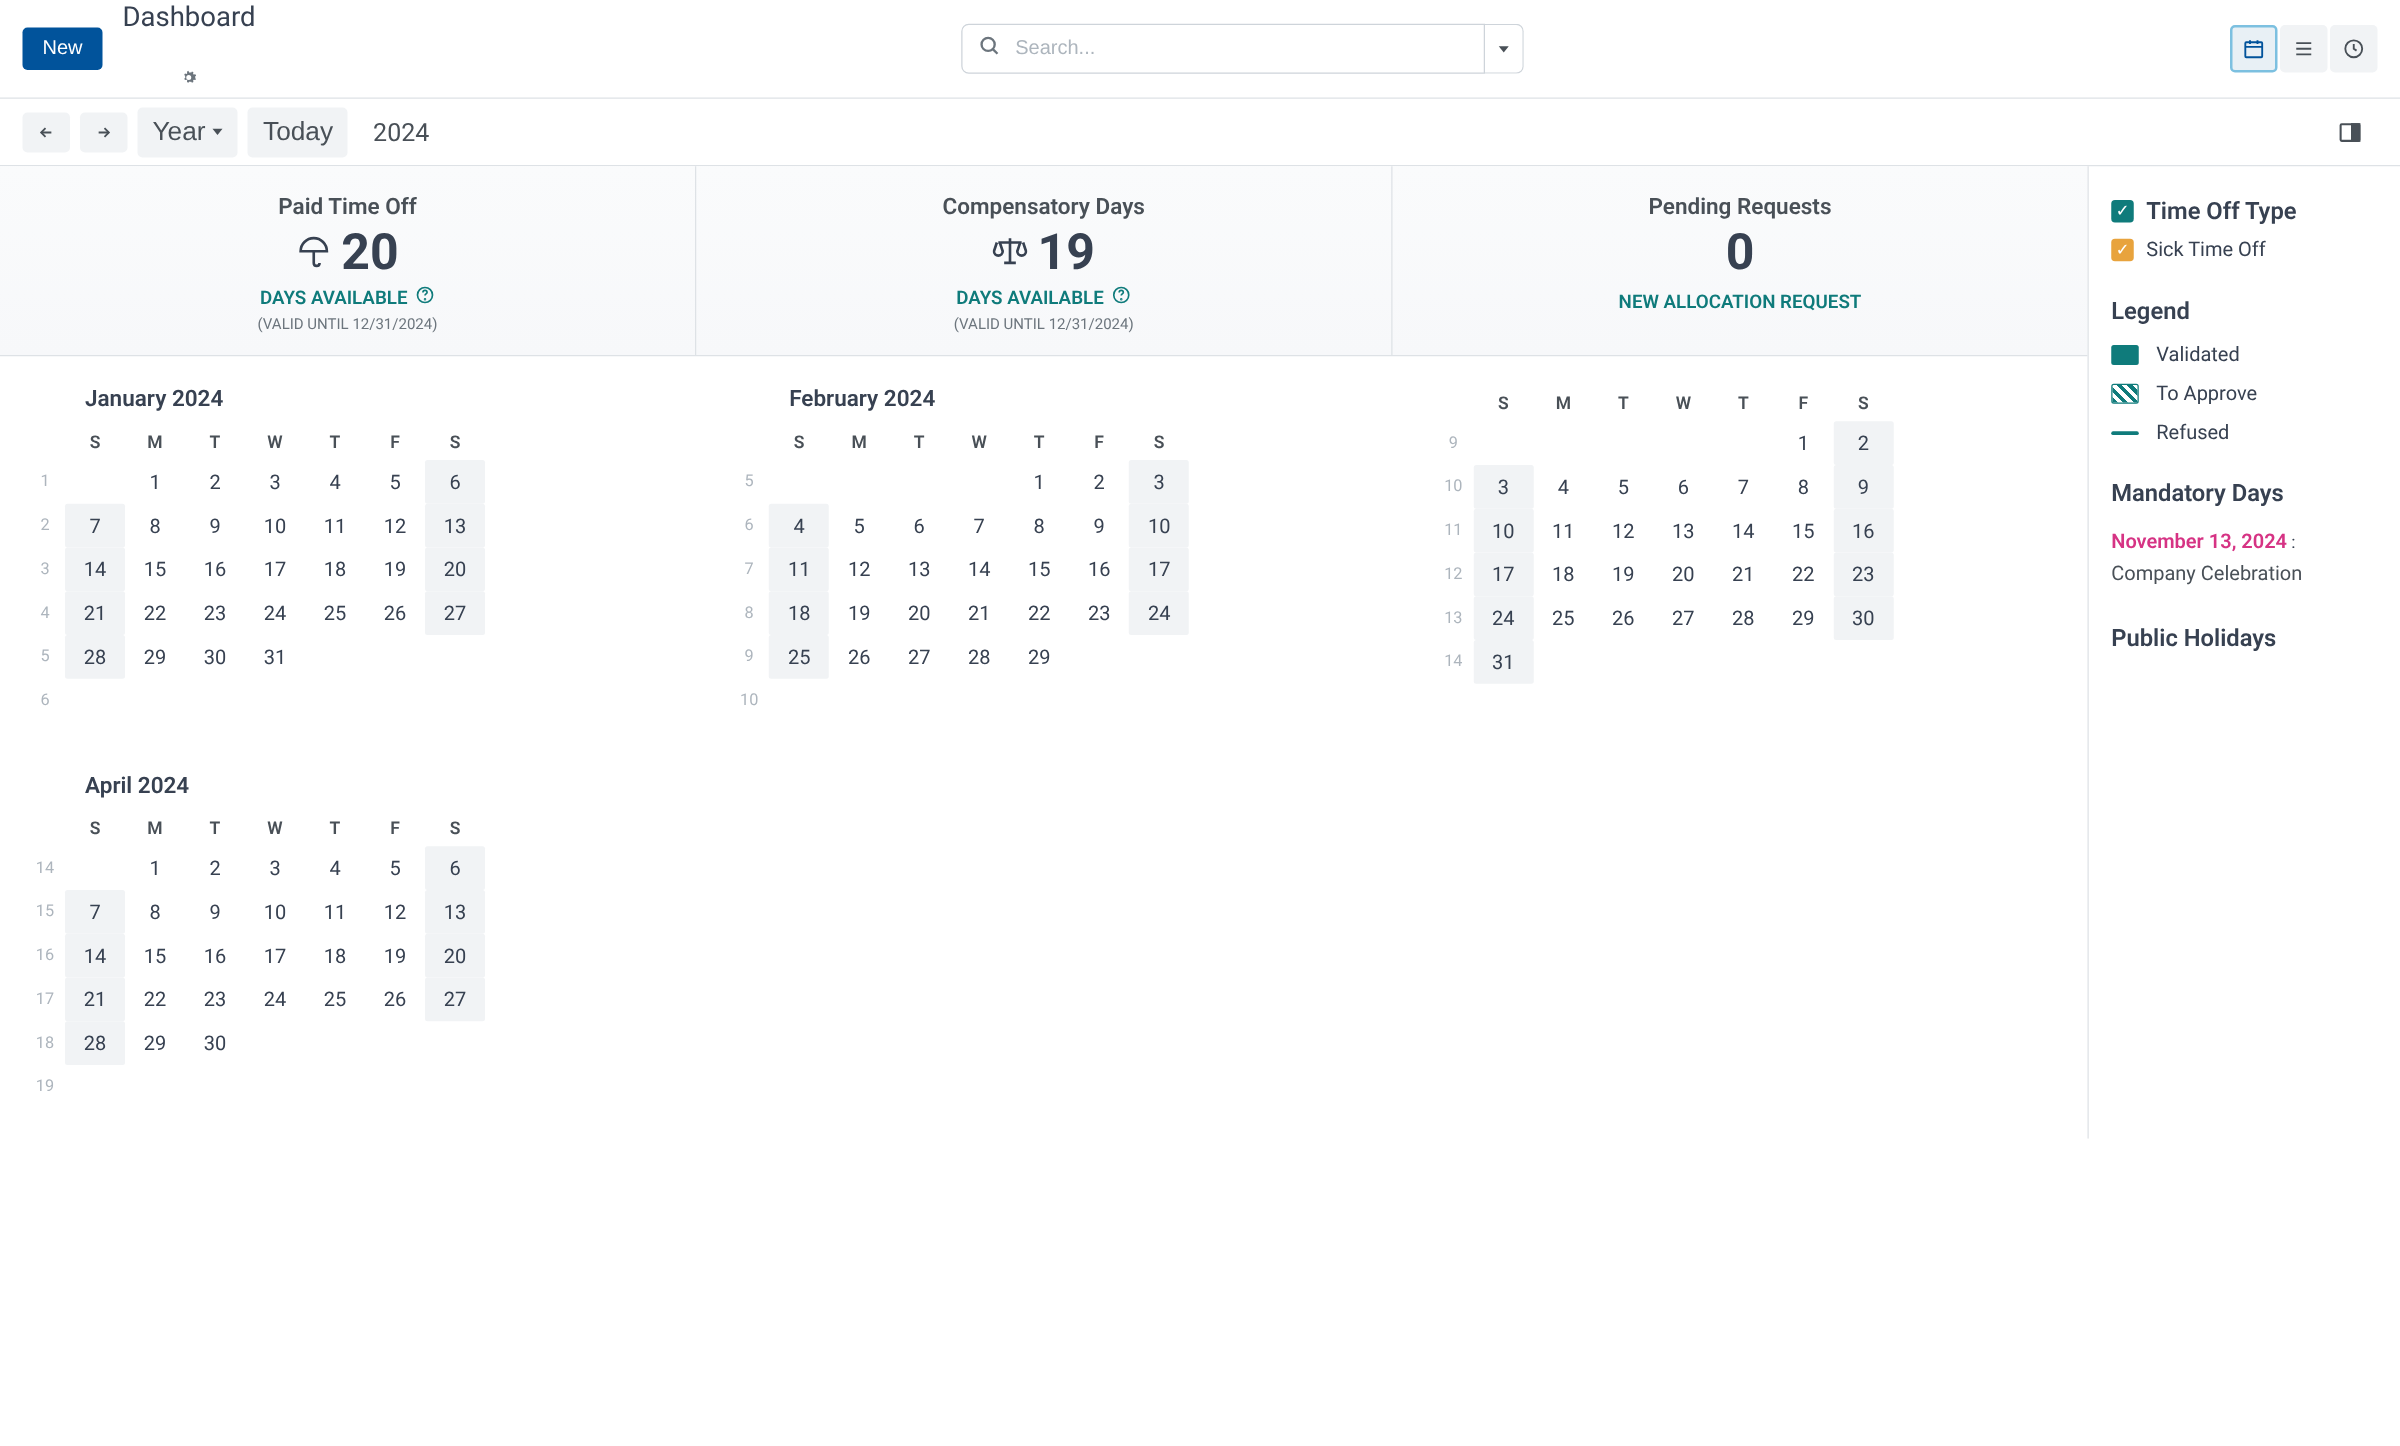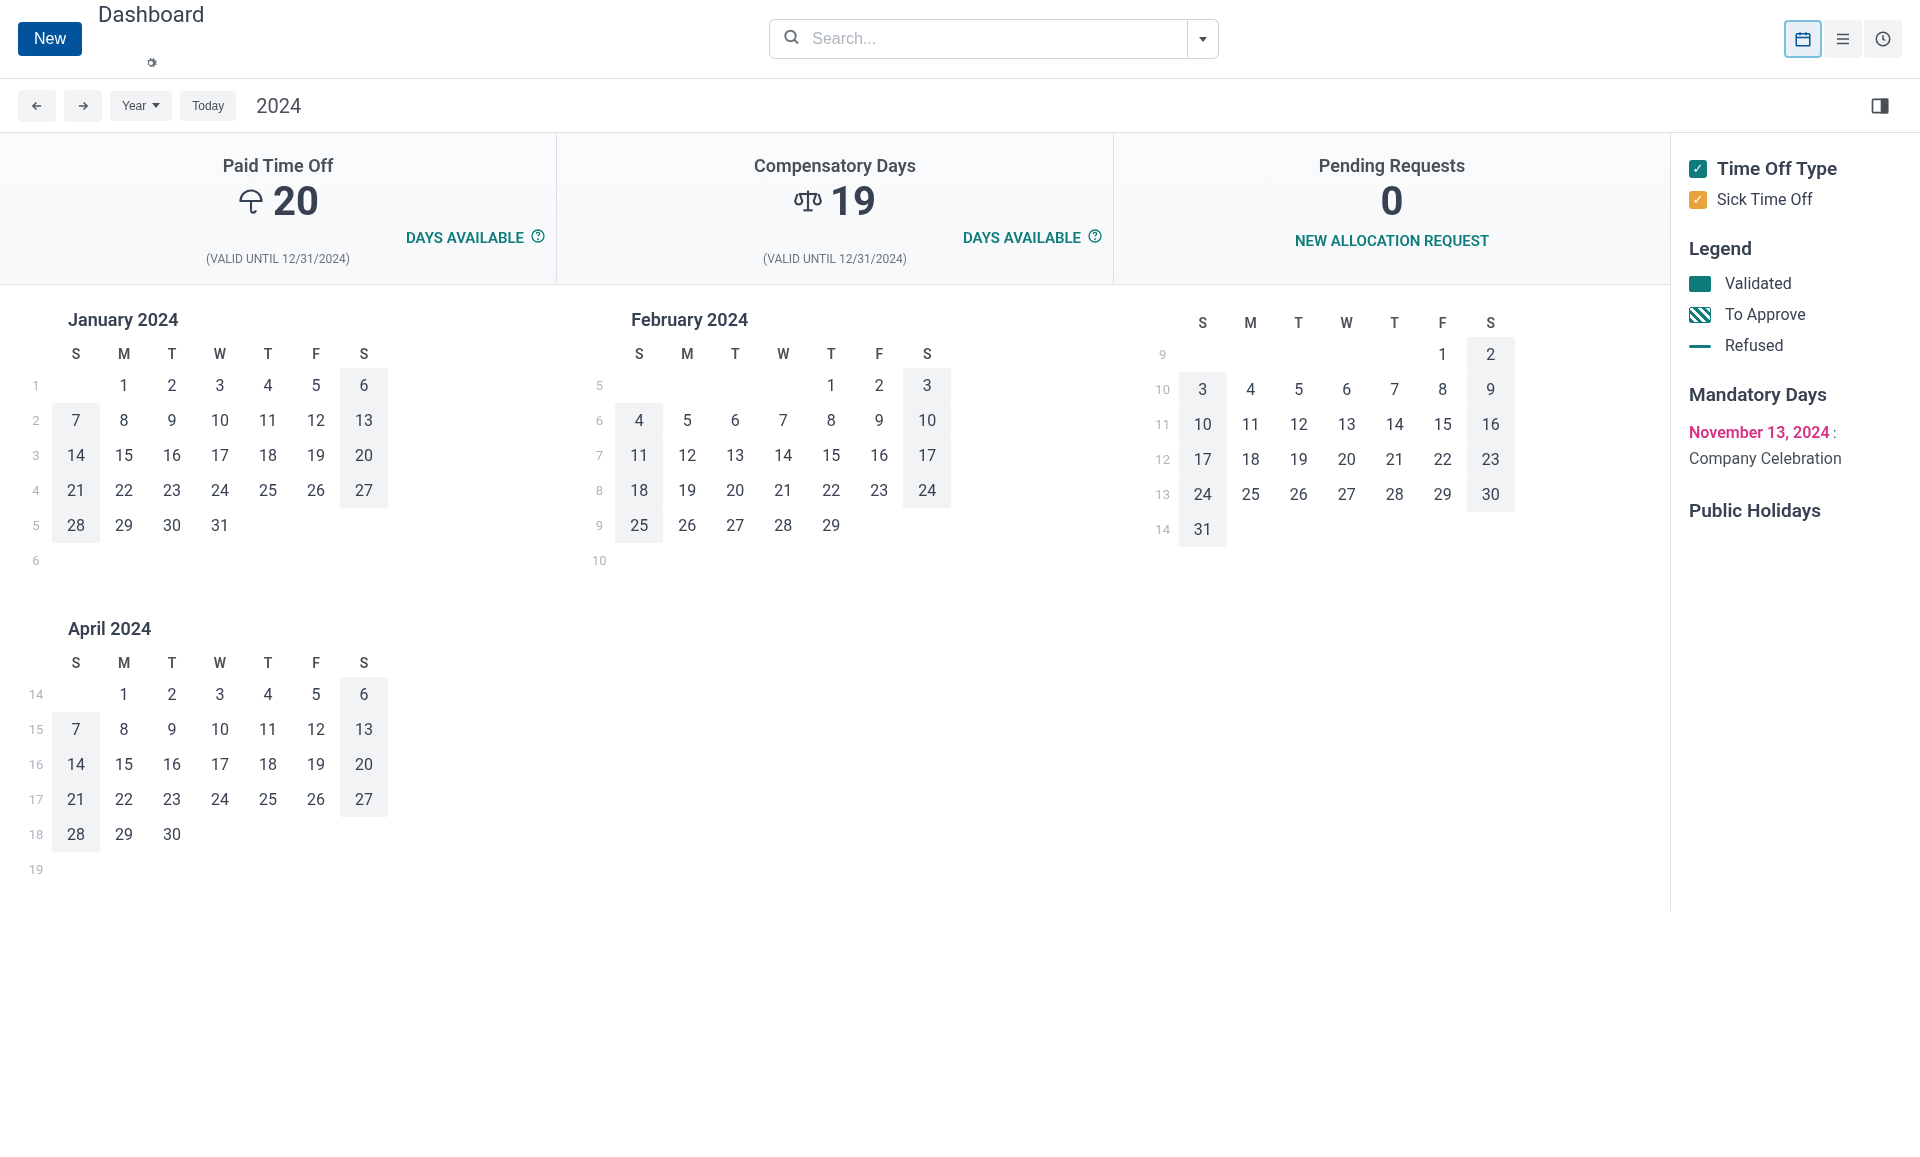--- a/index.html
+++ b/index.html
@@ -9,33 +9,33 @@
 .page-title { font-size: 22px; color: #374151; display: flex; align-items: center; gap: 24px; margin-left: 4px; flex-direction: column; }
 .search-wrap { margin-left: auto; margin-right: auto; position: relative; width: 450px; display: flex; }
 .search-input { width: 100%; border: 1px solid #ced4da; border-radius: 6px 0 0 6px; padding: 10px 14px 10px 42px; font-size: 16px; color: #6c757d; }
 .search-input::placeholder { color: #adb5bd; }
 .search-icon { position: absolute; left: 14px; top: 50%; transform: translateY(-50%); color: #6c757d; }
 .search-dropdown { border: 1px solid #ced4da; border-left: none; border-radius: 0 6px 6px 0; background: #fff; width: 34px; display: flex; align-items: center; justify-content: center; cursor: pointer; }
 .view-switcher { display: flex; gap: 2px; }
 .view-btn { width: 38px; height: 38px; border: none; background: #f1f3f5; border-radius: 4px; display: flex; align-items: center; justify-content: center; cursor: pointer; color: #495057; }
 .view-btn.active { background: #e8f0f5; border: 2px solid #7cc0e0; color: #01539b; }
 .nav-bar { display: flex; align-items: center; padding: 10px 18px; gap: 8px; border-bottom: 1px solid #dee2e6; height: 54px; }
-.nav-btn { background: #f1f3f5; border: none; padding: 8px 12px; border-radius: 4px; cursor: pointer; color: #495057; display: flex; align-items: center; gap: 6px; font-size: 12px; }
+.nav-btn { background: #f1f3f5; border: none; padding: 8px 12px; border-radius: 4px; cursor: pointer; color: #495057; display: flex; align-items: center; gap: 6px; font-size: 21px; }
 .nav-btn.arrow { width: 38px; justify-content: center; }
 .year-label { font-size: 20px; color: #495057; margin-left: 12px; }
 .panel-toggle { margin-left: auto; }
 .main { display: flex; }
 .content { flex: 1; }
 .stats-row { display: flex; border-bottom: 1px solid #dee2e6; background: linear-gradient(#fafbfc, #f7f8fa); }
 .stat-card { flex: 1; text-align: center; padding: 22px 10px 18px; border-right: 1px solid #dee2e6; }
 .stat-card:last-child { border-right: none; }
 .stat-title { font-size: 18px; font-weight: 600; color: #495057; margin-bottom: 6px; }
 .stat-value { font-size: 40px; font-weight: 700; color: #374151; display: flex; align-items: center; justify-content: center; gap: 8px; line-height: 1; }
 .stat-value svg { width: 28px; height: 28px; }
-.stat-sub { color: #0f7b7b; font-size: 15px; font-weight: 600; margin-top: 6px; display: flex; align-items: center; justify-content: flex-end; gap: 6px; }
+.stat-sub { color: #0f7b7b; font-size: 15px; font-weight: 600; margin-top: 6px; display: flex; align-items: center; justify-content: center; gap: 6px; }
 .stat-valid { color: #6c757d; font-size: 12px; margin-top: 4px; }
 .stat-link { color: #0f7b7b; font-size: 15px; font-weight: 600; margin-top: 10px; cursor: pointer; }
 .calendars { display: grid; grid-template-columns: 1fr 1fr 1fr; padding: 24px 20px; gap: 40px 60px; }
 .month { }
 .month-title { font-size: 18px; font-weight: 600; margin-bottom: 10px; margin-left: 48px; }
 .cal-grid { display: grid; grid-template-columns: 32px repeat(7, 48px); gap: 0; }
 .cal-dow { text-align: center; font-weight: 600; font-size: 14px; color: #495057; padding: 6px 0; }
 .cal-wk { text-align: center; font-size: 13px; color: #adb5bd; padding: 10px 0; }
 .cal-day { text-align: center; font-size: 16px; padding: 8px 0; border-radius: 2px; cursor: pointer; }
 .cal-day.wk { background: #f1f3f5; }

